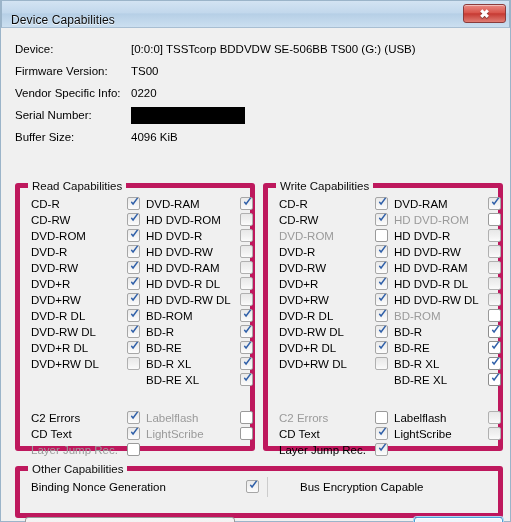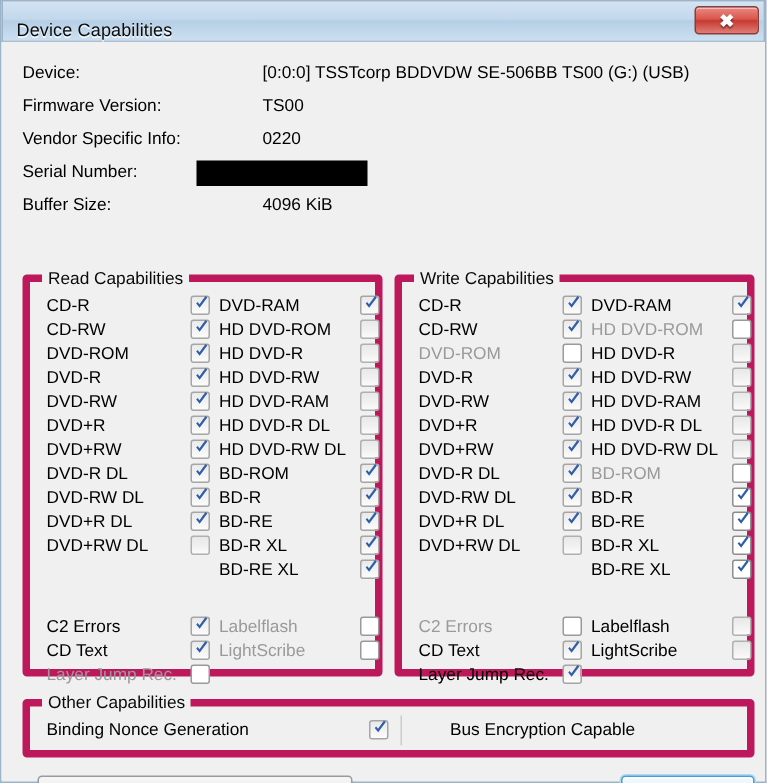--- a/index.html
+++ b/index.html
@@ -79,21 +79,21 @@
     position: absolute;
     left: 14px; top: 10px;
     width: 480px;
   }
   .info-row {
     position: relative;
     height: 22px;
     line-height: 22px;
   }
   .info-label { position: absolute; left: 0; top: 0; font-size: 11.5px; }
-  .info-value { position: absolute; left: 116px; top: 0; font-size: 11.5px; margin-left: 44px; }
+  .info-value { position: absolute; left: 116px; top: 0; font-size: 11.5px; }
   .redacted {
     position: absolute;
     left: 116px; top: 3px;
     width: 114px; height: 17px;
     background: #000000;
   }
 
   
   .group {
     position: absolute;
@@ -107,21 +107,21 @@
     top: -8px; left: 8px;
     padding: 0 4px;
     background: #f0f0f0;
     font-size: 11.5px;
     color: #0a0a0a;
     white-space: nowrap;
   }
 
   #read-group  { left: 14px;  top: 155px; width: 240px; height: 268px; }
   #write-group { left: 262px; top: 155px; width: 240px; height: 268px; }
-  #other-group { left: 14px;  top: 438px; width: 488px; height: 39px; padding-left: 38px; }
+  #other-group { left: 14px;  top: 438px; width: 488px; height: 52px; padding-left: 38px; }
 
   
   .caps { position: absolute; left: 0; top: 8px; width: 100%; }
   .cap-col { position: absolute; top: 0; }
   .col-a { left: 11px;  width: 110px; }
   .col-b { left: 126px; width: 108px; }
 
   .cap-row {
     position: relative;
     height: 16px;

